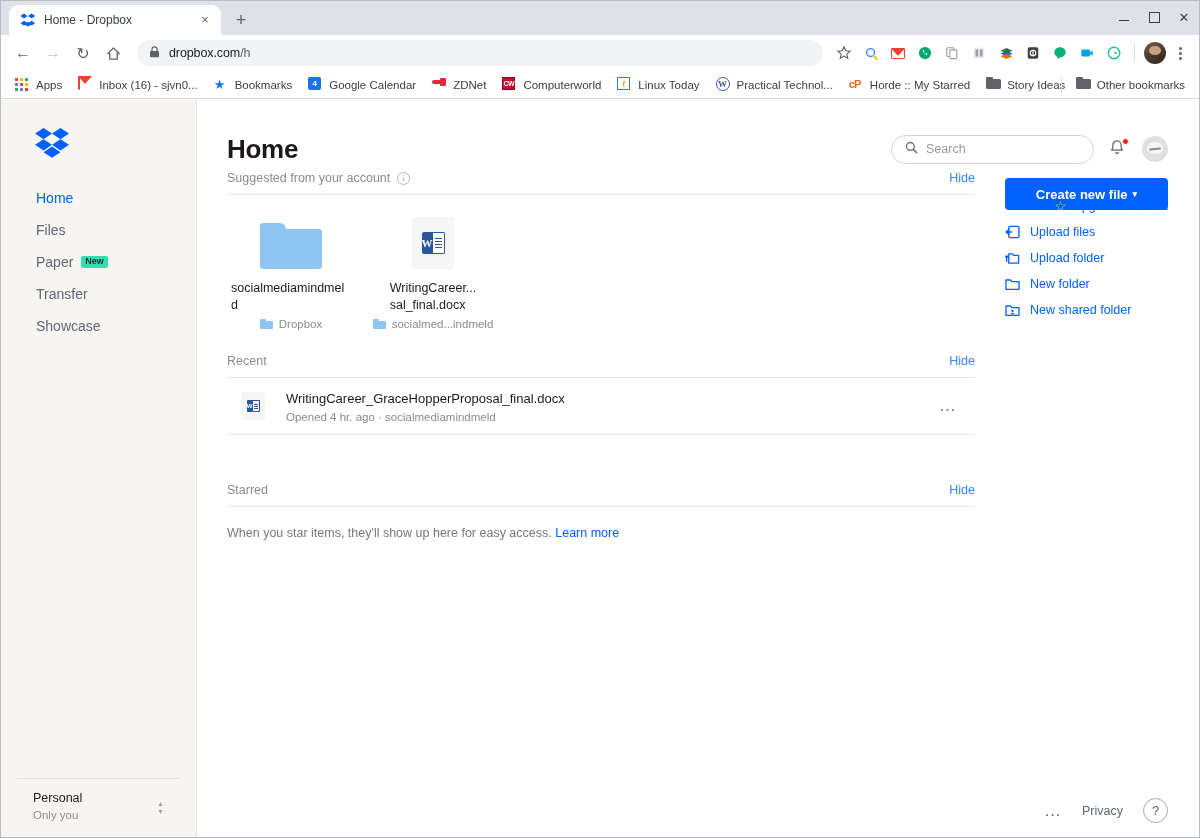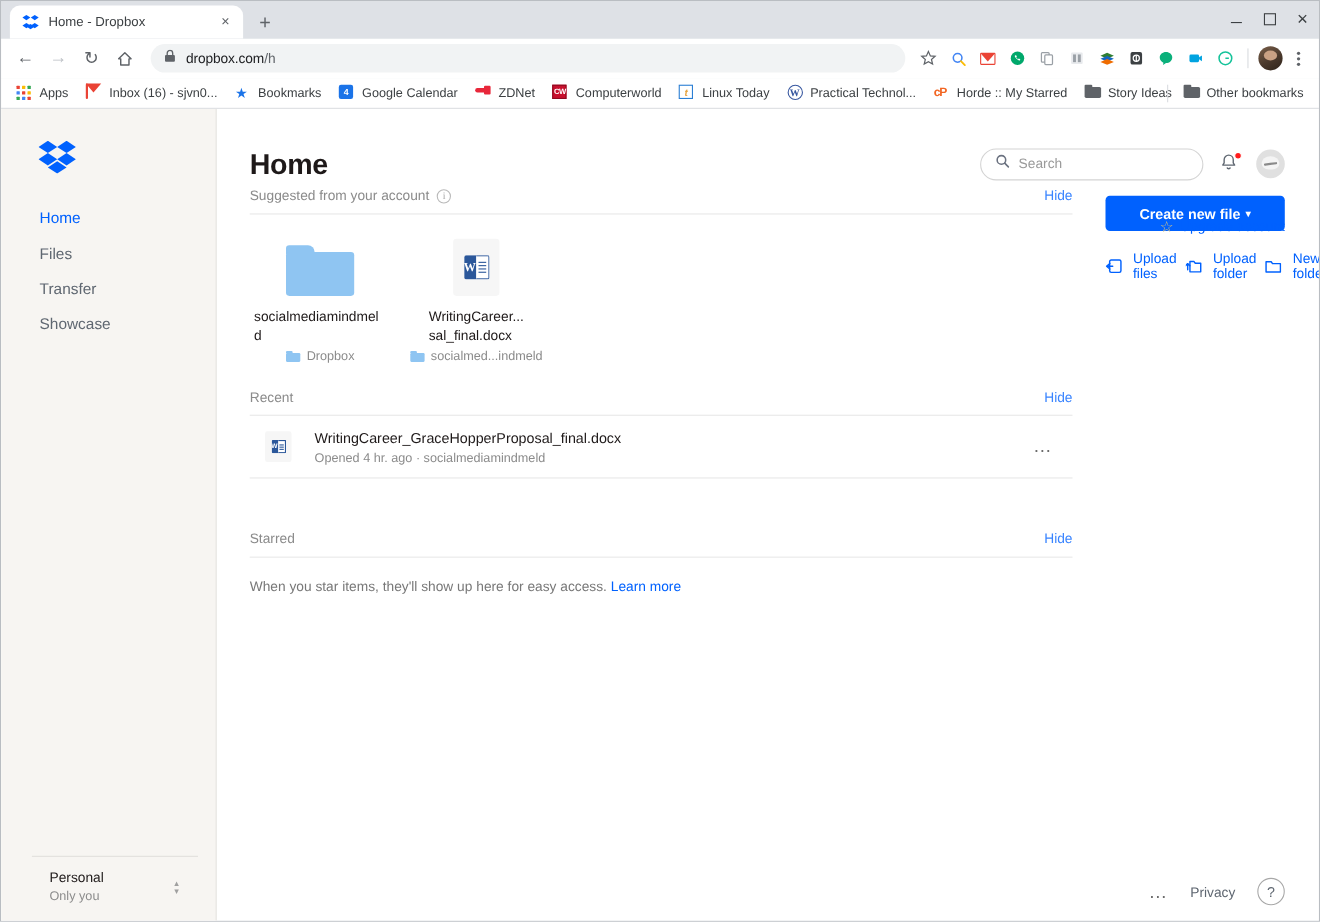--- a/index.html
+++ b/index.html
@@ -172,21 +172,21 @@
     padding-left: 35px; font-size: 14px; color: #5f6771;
     cursor: pointer; gap: 8px;
   }
   .nav-item.active { color: #0061fe; }
   .badge-new {
     background: #30e0b0; color: #0a2f26;
     font-size: 9px; font-weight: bold;
     padding: 1px 4px 2px; border-radius: 2px; line-height: 1;
   }
   .acct-box {
-    position: absolute; left: 12px; right: 0; bottom: 0;
+    position: absolute; left: 0; right: 0; bottom: 0;
     border-top: 1px solid #e2e0dd;
     padding: 12px 16px 14px 16px;
     display: flex; align-items: center; cursor: pointer;
     margin: 0 16px;
   }
   .acct-text { flex: 1; }
   .acct-name { font-size: 12.5px; color: #1e1919; line-height: 15px; }
   .acct-sub { font-size: 11.5px; color: #8c8c8c; line-height: 15px; margin-top: 2px; }
   .acct-caret { display: flex; flex-direction: column; gap: 3px; color: #a0a0a0; font-size: 7px; line-height: 5px; }
 
@@ -291,21 +291,21 @@
   .empty-text { padding-top: 19px; font-size: 12.5px; color: #787878; }
   .empty-text a { color: #0061fe; text-decoration: none; cursor: pointer; }
 
   .btn-create {
     width: 163px; height: 32px; background: #0061fe; color: #fff;
     border: none; border-radius: 4px; cursor: pointer;
     font-size: 13px; font-weight: bold; font-family: "Liberation Sans", sans-serif;
     display: flex; align-items: center; justify-content: center; gap: 5px;
   }
   .caret-d { font-size: 9px; }
-  .action-list { margin-top: 23px; display: flex; gap: 8px; }
+  .action-list { margin-top: 13px; display: flex; flex-direction: column; gap: 8px; }
   .action {
     display: flex; align-items: center; gap: 10px;
     font-size: 12.5px; color: #0061fe; cursor: pointer; height: 18px;
   }
   .act-ico { width: 15px; height: 14px; flex: 0 0 15px; position: relative; }
 
   .footer {
     position: absolute; right: 36px; bottom: 14px;
     display: flex; align-items: center; gap: 20px;
   }
@@ -524,20 +524,24 @@
             <polygon points="8.5,24.2 17,18.6 25.5,24.2 17,29.8"></polygon>
           </g>
         </svg>
       </div>
       <div class="nav">
         <div class="nav-item active">
           <span>Home</span>
         </div>
         <div class="nav-item">
           <span>Files</span>
+        </div>
+        <div class="nav-item">
+          <span>Paper</span>
+          <span class="badge-new">New</span>
         </div>
         <div class="nav-item">
           <span>Transfer</span>
         </div>
         <div class="nav-item">
           <span>Showcase</span>
         </div>
       </div>
       <div class="acct-box">
         <div class="acct-text">

